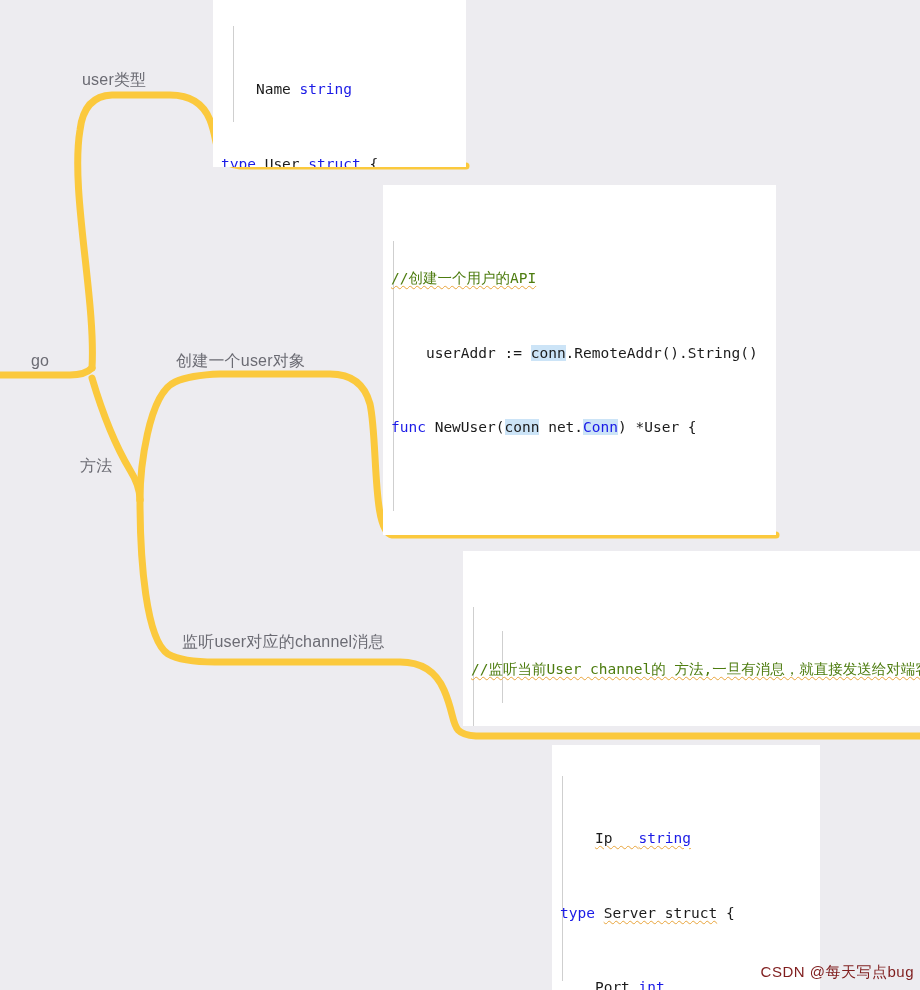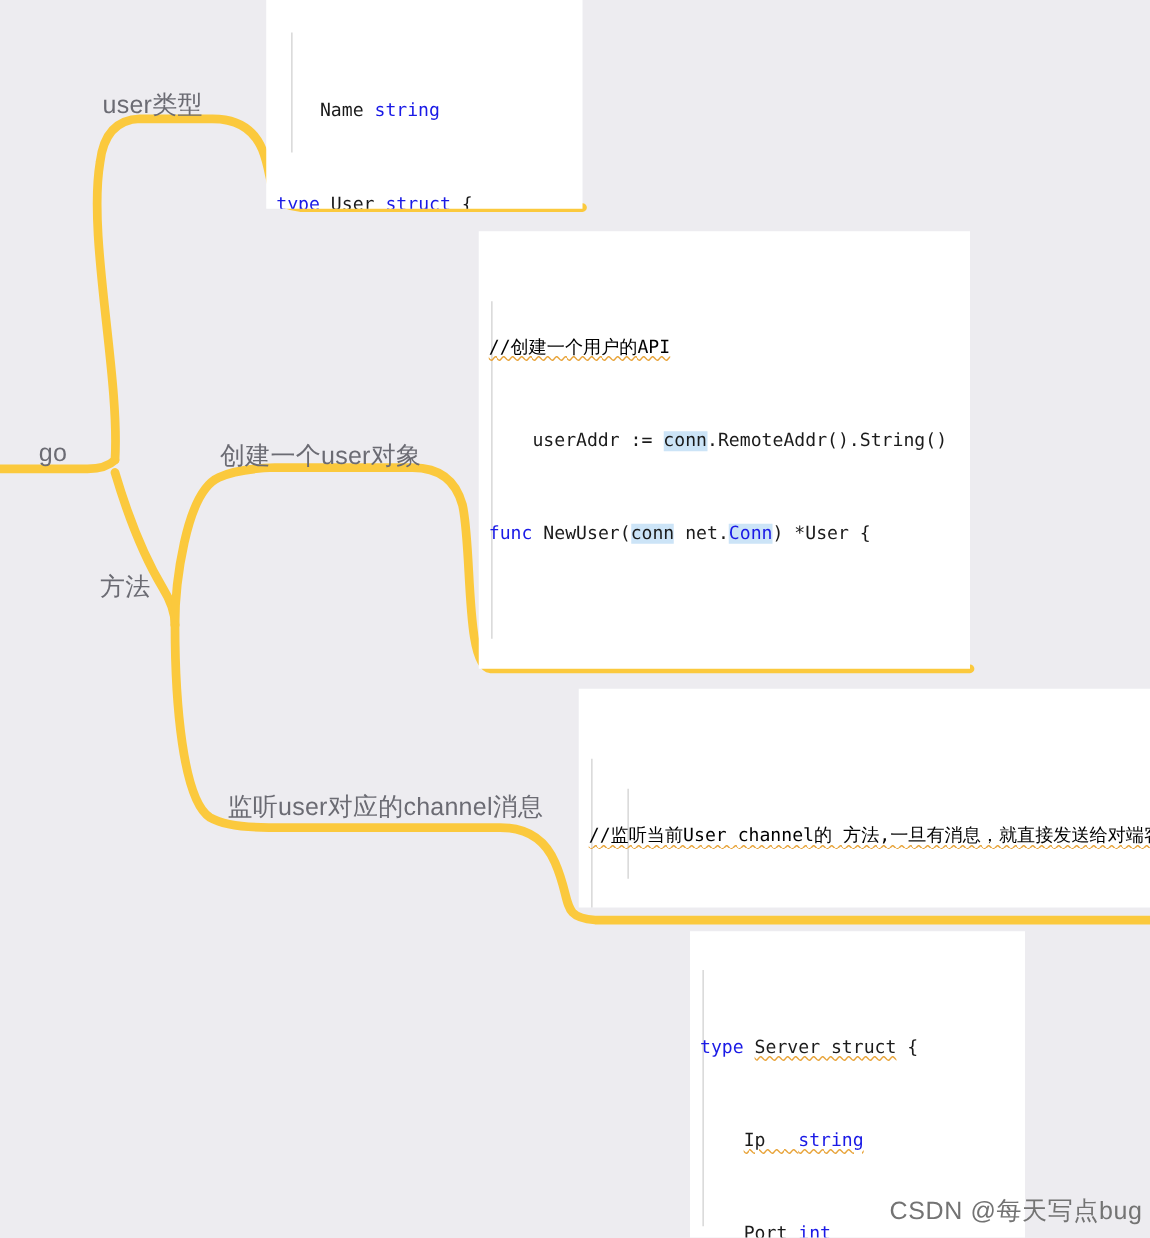--- a/index.html
+++ b/index.html
@@ -9,21 +9,21 @@
     font-family:"Liberation Sans",sans-serif;
     position:relative;overflow:hidden;
   }
   #canvas{position:absolute;inset:0;width:920px;height:990px;}
 
   .branch-svg{position:absolute;left:0;top:0;width:920px;height:990px;pointer-events:none;}
 
   .node-label{
     position:absolute;
     color:#6b6b73;
-    font-size:20px;
+    font-size:16px;
     font-family:"Liberation Sans",sans-serif;
     white-space:nowrap;
     letter-spacing:0.2px;
   }
 
   
   .code-card{
     position:absolute;
     background:#ffffff;
     font-family:"DejaVu Sans Mono","Liberation Mono",monospace;
@@ -31,43 +31,43 @@
     line-height:24.8px;
     color:#1b1b1b;
     white-space:pre;
     overflow:hidden;
     box-sizing:border-box;
   }
   .code-card .ln{position:relative;height:24.8px;}
 
   
   .kw{color:#1a1ae6;}       
-  .cm{color:#000000;text-align:right;}       
+  .cm{color:#4d7c0f;text-align:right;}       
   .hl{background:#cce4f7;}
 
   
   .sq{
     text-decoration:underline;
     text-decoration-style:wavy;
     text-decoration-color:#e8a43a;
     text-decoration-thickness:1px;
     text-underline-offset:2px;
   }
 
   
   .guide{
     position:absolute;
     width:1px;background:#cfcfcf;
   }
 
   .watermark{
     position:absolute;
     right:6px;bottom:8px;
-    color:#737373;
-    font-size:20px;
+    color:#7f1d1d;
+    font-size:15px;
     font-family:"Liberation Sans",sans-serif;
     letter-spacing:0.5px;
     white-space:nowrap;
   }
 </style>
 </head>
 <body>
 
 <div id="canvas">
 
@@ -154,22 +154,22 @@
     
     
     
     
     
     
   </div>
 
   <div class="code-card" style="left:552px;top:745px;width:268px;height:245px;padding:7px 8px 0 8px;">
     <div class="guide" style="left:10px;top:31px;height:205px;"></div>
+    <div class="ln">    <span class="sq">Ip   </span><span class="kw sq">string</span></div>
     <div class="ln"><span class="kw">type</span> <span class="sq">Server struct</span> {</div>
-    <div class="ln">    <span class="sq">Ip   </span><span class="kw sq">string</span></div>
     <div class="ln">    Port <span class="kw">int</span></div>
     
     
     
     
     
     
     
     
   </div>

